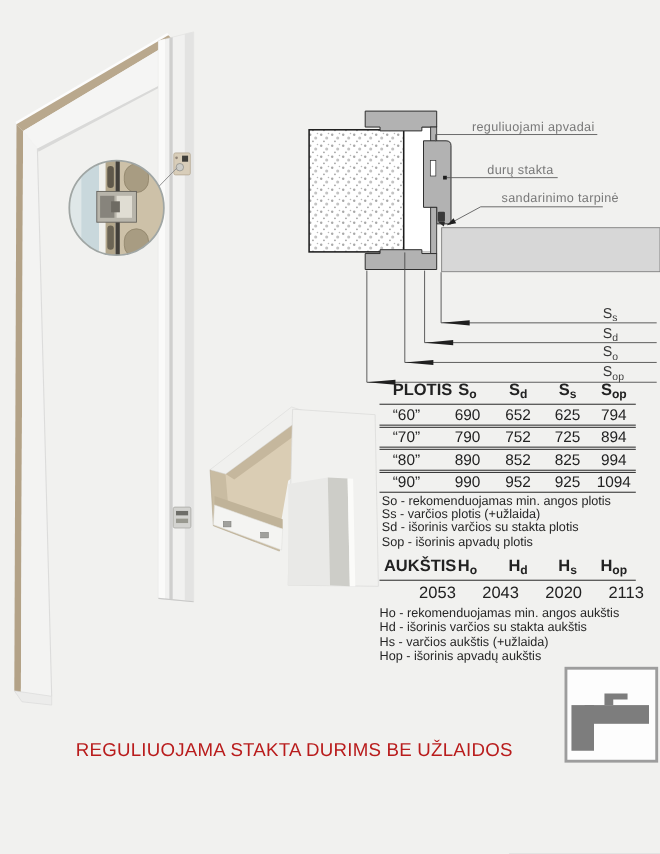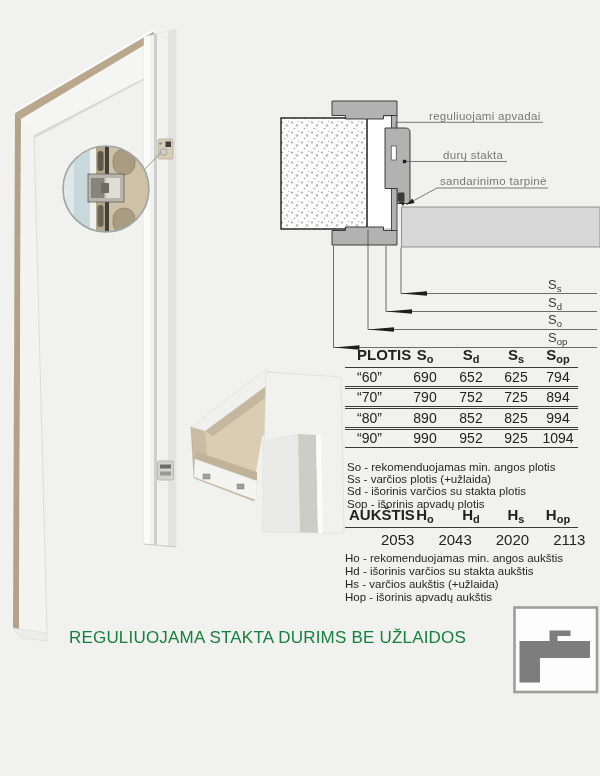--- a/index.html
+++ b/index.html
@@ -14,25 +14,25 @@
   .trow{display:flex;align-items:center;height:17.5px;font-size:14px;}
   .vrow{display:flex;align-items:center;height:16px;font-size:15px;margin-top:3px;gap:24px;}
   .dbl{height:1px;border-top:1px solid #3a3a3a;border-bottom:1px solid #3a3a3a;}
   .sgl{border-top:1.2px solid #3a3a3a;}
   .c0{width:57px;text-align:left;padding-left:12px;box-sizing:border-box;}
   .c1{width:46px;text-align:center;}
   .c2{width:46px;text-align:center;}
   .c3{width:44px;text-align:center;}
   .c4{width:40px;text-align:center;}
   .thead .sb,.vhead .sb{font-size:11px;vertical-align:-2.5px;}
-  .legend{margin-top:13px;font-size:11.5px;color:#262626;padding-left:2px;}
+  .legend{margin-top:2px;font-size:11.5px;color:#262626;padding-left:2px;}
   .legend div{line-height:12.2px;white-space:nowrap;}
   .legendH div{line-height:13px;}
-  .title{position:absolute;left:20px;top:628px;width:495px;text-align:center;
-         font-size:17px;color:#15803d;letter-spacing:.2px;white-space:nowrap;}
+  .title{position:absolute;left:20px;top:672px;width:495px;text-align:center;
+         font-size:17px;color:#b91c1c;letter-spacing:.2px;white-space:nowrap;}
 </style>
 </head>
 <body>
 
 <div id="stage">
 
   <svg class="layer" width="600" height="776" viewBox="0 0 600 776">
     <defs>
       <pattern id="stip" width="10" height="10" patternUnits="userSpaceOnUse">
         <rect width="10" height="10" fill="#ffffff"></rect>
@@ -157,21 +157,21 @@
       <g fill="#7d7d7d">
         <rect x="531.5" y="641" width="58.5" height="17"></rect>
         <rect x="519.5" y="641" width="20.5" height="41.5"></rect>
         <path d="M549.5,641 V630.5 H570.5 V636 H557.5 V641 Z"></path>
       </g>
     </g>
   </svg>
 
   <div class="dlabel" style="left:429px;top:110px;">reguliuojami apvadai</div>
   <div class="dlabel" style="left:443px;top:149px;">durų stakta</div>
-  <div class="dlabel" style="left:440px;top:175px;">sandarinimo tarpinė</div>
+  <div class="dlabel" style="left:456px;top:175px;">sandarinimo tarpinė</div>
 
   <div class="dim" style="left:548px;top:277px;"><span>S</span><span class="sb">s</span></div>
   <div class="dim" style="left:548px;top:295px;"><span>S</span><span class="sb">d</span></div>
   <div class="dim" style="left:548px;top:312px;"><span>S</span><span class="sb">o</span></div>
   <div class="dim" style="left:548px;top:330px;"><span>S</span><span class="sb">op</span></div>
 
   <div class="tbl" style="top:346px;">
     <div class="thead">
       <div class="c0">PLOTIS</div>
       <div class="c1"><span>S</span><span class="sb">o</span></div>

